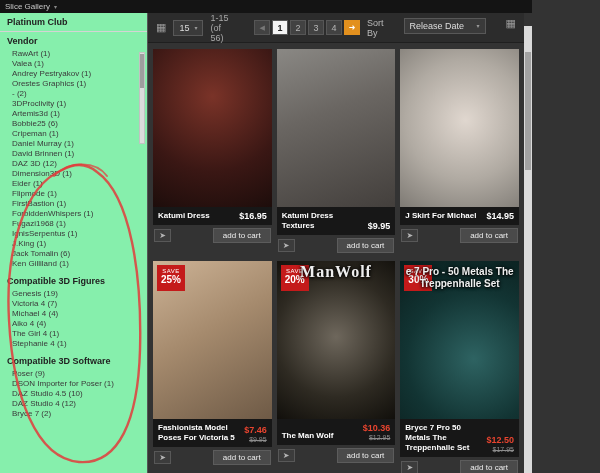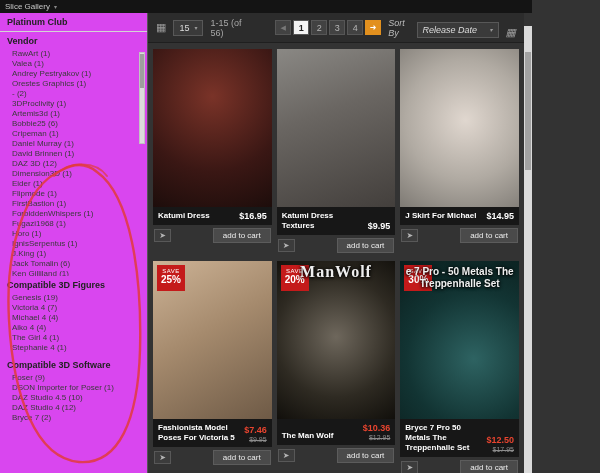--- a/index.html
+++ b/index.html
@@ -7,21 +7,21 @@
   #app { position: relative; width: 532px; height: 473px; overflow: hidden; background: #333; }
 
   
   #titlebar { height: 13px; background: #141414; color: #c8c8c8; font-size: 8px;
     display: flex; align-items: center; padding-left: 5px; gap: 4px; }
   #titlebar .caret { font-size: 6px; color: #888; }
 
   #layout { display: flex; height: 460px; }
 
   
-  #sidebar { width: 148px; background: #d946ef; color: #333; flex: none; position: relative;
+  #sidebar { width: 148px; background: #86efac; color: #333; flex: none; position: relative;
     border-right: 1px solid #555; overflow: hidden; }
   .sb-section { padding: 4px 7px; border-bottom: 1px solid #d4d4d4; font-size: 9px; font-weight: bold; color: #222; }
   .sb-plain { font-weight: normal; color: #333; font-size: 8px; }
   .sb-header { padding: 4px 7px 2px; font-size: 9px; font-weight: bold; color: #222; }
   .sb-list { list-style: none; padding: 1px 4px 3px 12px; font-size: 8px; line-height: 10px; color: #3a3a3a; }
   .sb-list li { white-space: nowrap; overflow: hidden; cursor: pointer; }
   #vendor-wrap { position: relative; max-height: 228px; overflow: hidden; }
   .inner-scrollbar { position: absolute; right: 2px; top: 4px; width: 6px; height: 92px;
     background: #dcdcdc; border: 1px solid #c2c2c2; }
   .inner-scrollbar .thumb-bar { width: 4px; height: 34px; margin: 1px auto 0; background: #9e9e9e; }
@@ -34,21 +34,21 @@
   .tb-select { background: #3a3a3a; border: 1px solid #585858; color: #ddd; padding: 2px 5px;
     display: flex; align-items: center; gap: 5px; font-size: 9px; cursor: pointer; }
   .tb-select .caret { font-size: 6px; color: #999; }
   .range { color: #a8a8a8; }
   .pager { display: flex; gap: 2px; margin-left: 14px; }
   .page-btn { min-width: 16px; height: 15px; background: #424242; border: 1px solid #565656;
     color: #b5b5b5; font-size: 9px; display: flex; align-items: center; justify-content: center; cursor: pointer; }
   .page-btn.prev { color: #777; font-size: 7px; }
   .page-btn.current { background: #f4f4f4; color: #222; font-weight: bold; }
   .page-btn.next { background: #e2901e; border-color: #e2901e; color: #fff; font-size: 8px; }
-  .sort-wrap { margin-left: auto; display: flex; align-items: flex-end; gap: 7px; font-style: italic; }
+  .sort-wrap { margin-left: auto; display: flex; align-items: flex-start; gap: 20px; }
   .sort-select { min-width: 82px; justify-content: space-between; }
 
   
   #grid { display: grid; grid-template-columns: repeat(3, 1fr); gap: 8px 5px; padding: 6px 5px; }
   .card { position: relative; }
   .thumb { position: relative; height: 158px; width: 100%; cursor: pointer; }
   .t1 { background: radial-gradient(circle at 50% 30%, #7a3328, #3a1714 60%, #1d0d0b); }
   .t2 { background: linear-gradient(160deg, #8a8884 0%, #6a6662 40%, #433f3c 100%); }
   .t3 { background: radial-gradient(circle at 55% 45%, #e0d7cf, #b0aaa2 55%, #7e7a74); }
   .t4 { background: linear-gradient(150deg, #cdb396 0%, #a58a6d 45%, #6e5a46 100%); }
@@ -111,21 +111,20 @@
             <li>Cripeman (1)</li>
             <li>Daniel Murray (1)</li>
             <li>David Brinnen (1)</li>
             <li>DAZ 3D (12)</li>
             <li>Dimension3D (1)</li>
             <li>Eider (1)</li>
             <li>Flipmode (1)</li>
             <li>FirstBastion (1)</li>
             <li>ForbiddenWhispers (1)</li>
             <li>Fugazi1968 (1)</li>
-            <li>Horo (1)</li>
             <li>IgnisSerpentus (1)</li>
             <li>J.King (1)</li>
             <li>Jack Tomalin (6)</li>
             <li>Ken Gilliland (1)</li>
           </ul>
         <div class="inner-scrollbar">
           <div class="thumb-bar"></div>
         </div>
       </div>
       <div class="sb-header">Compatible 3D Figures</div>

